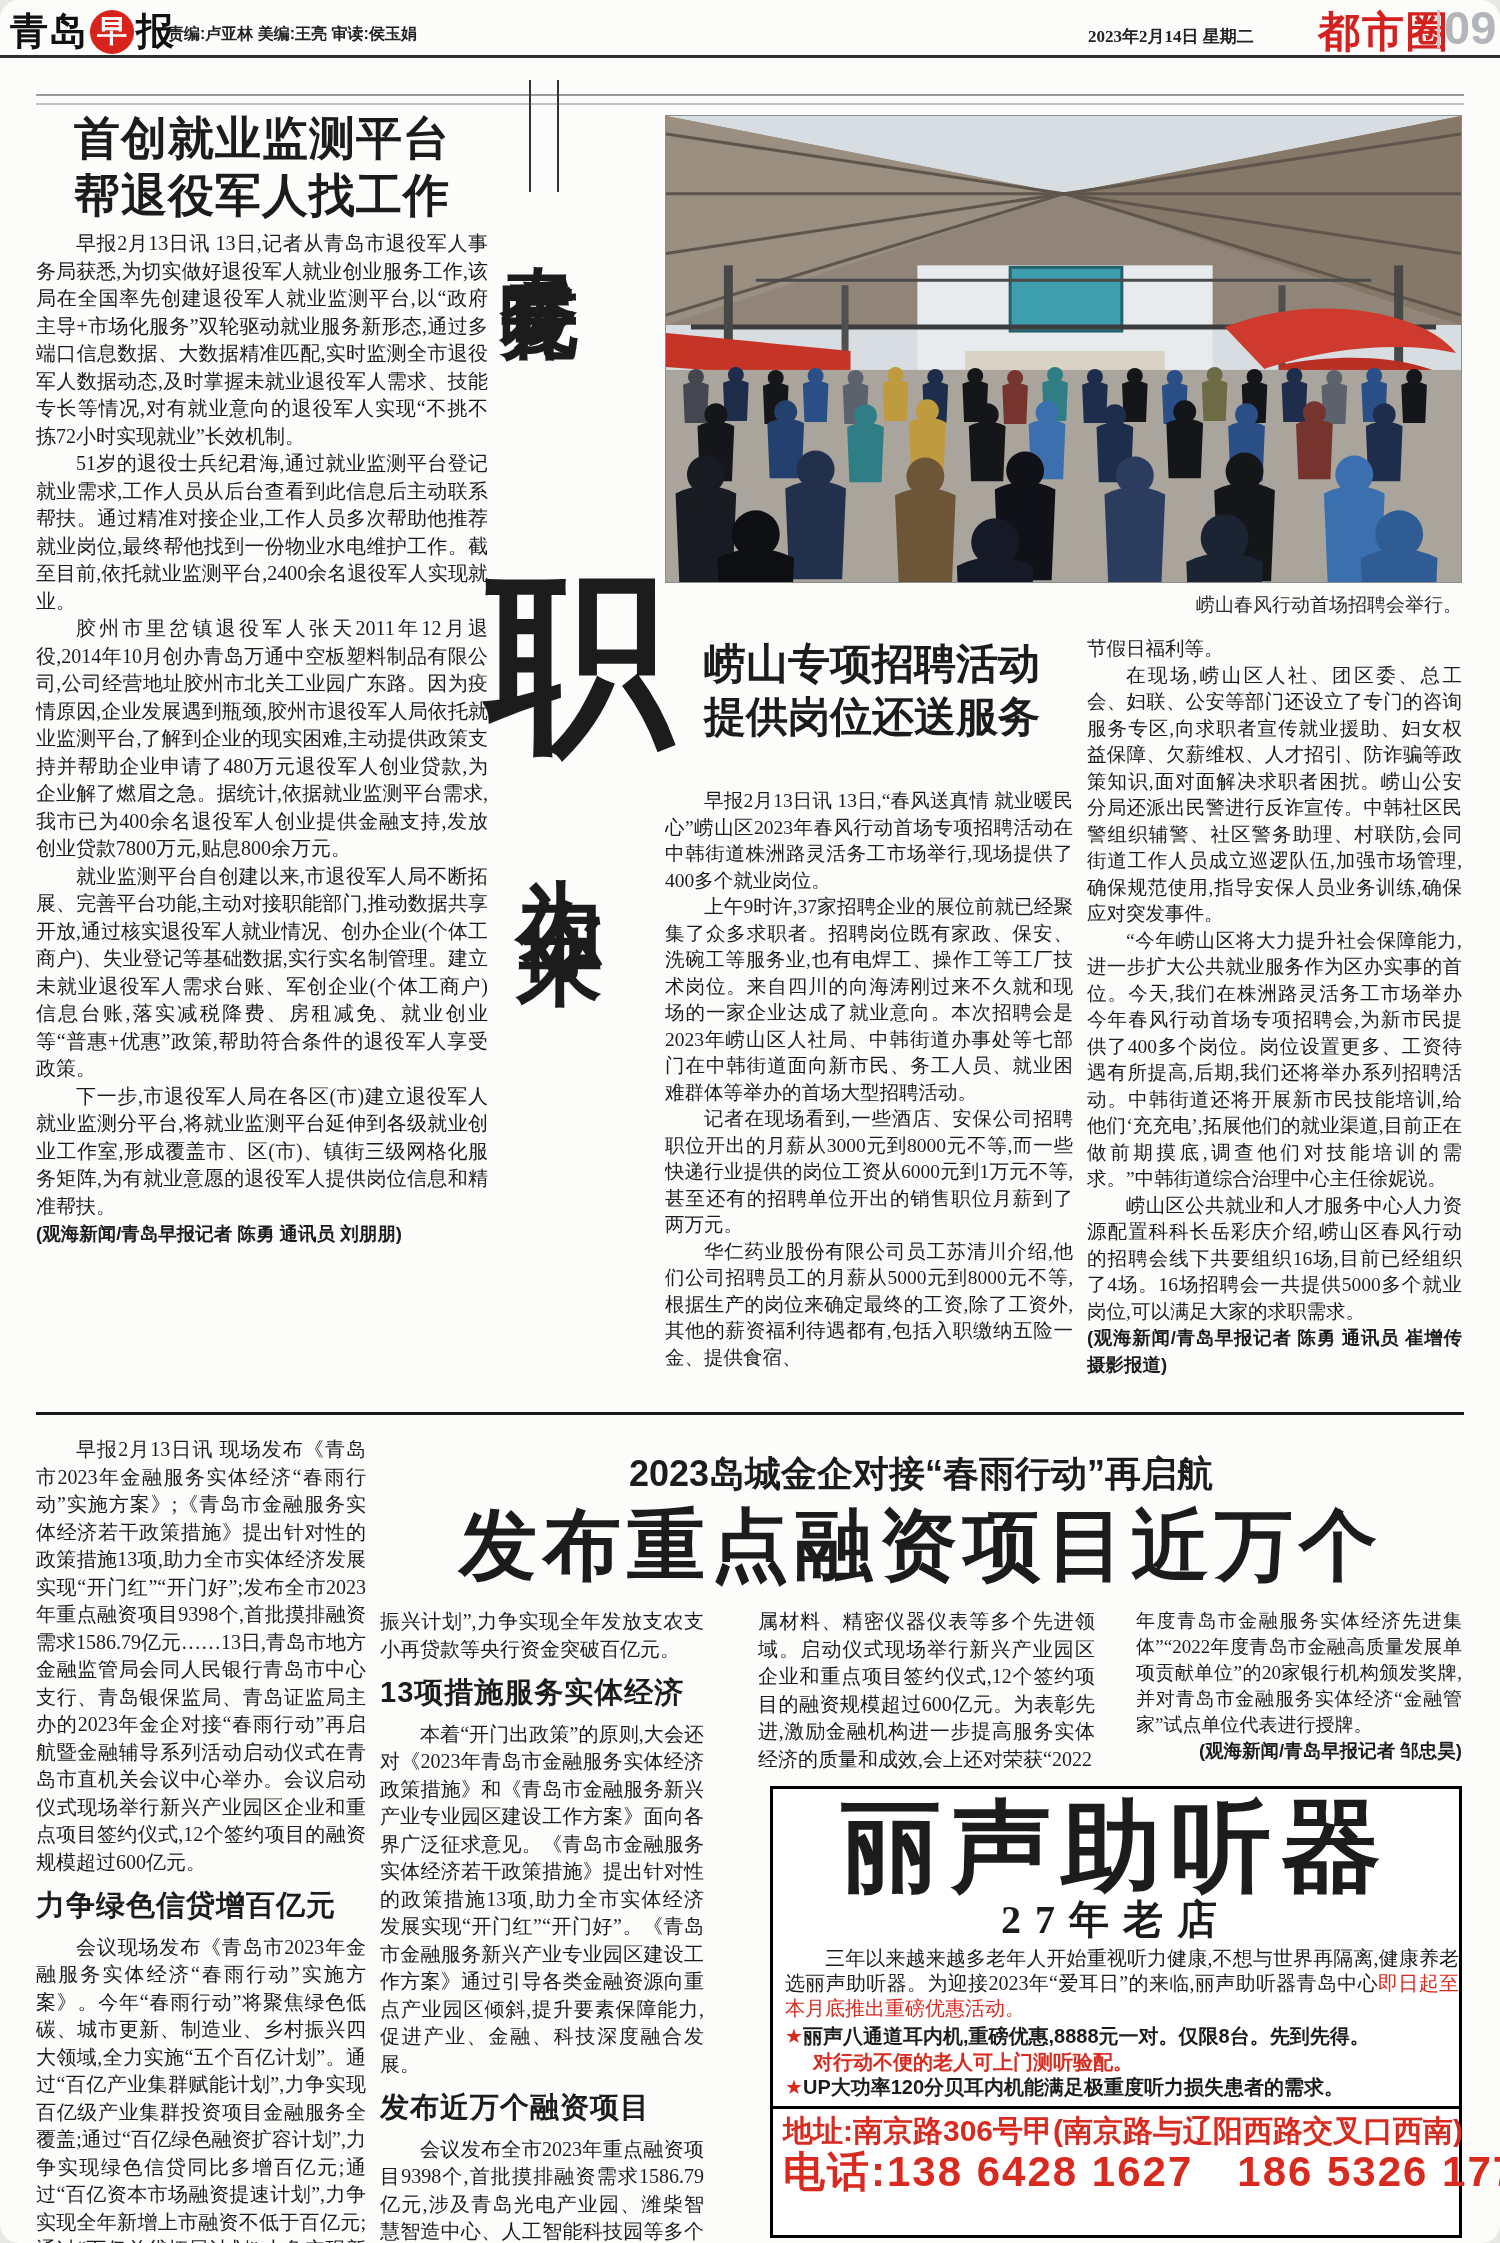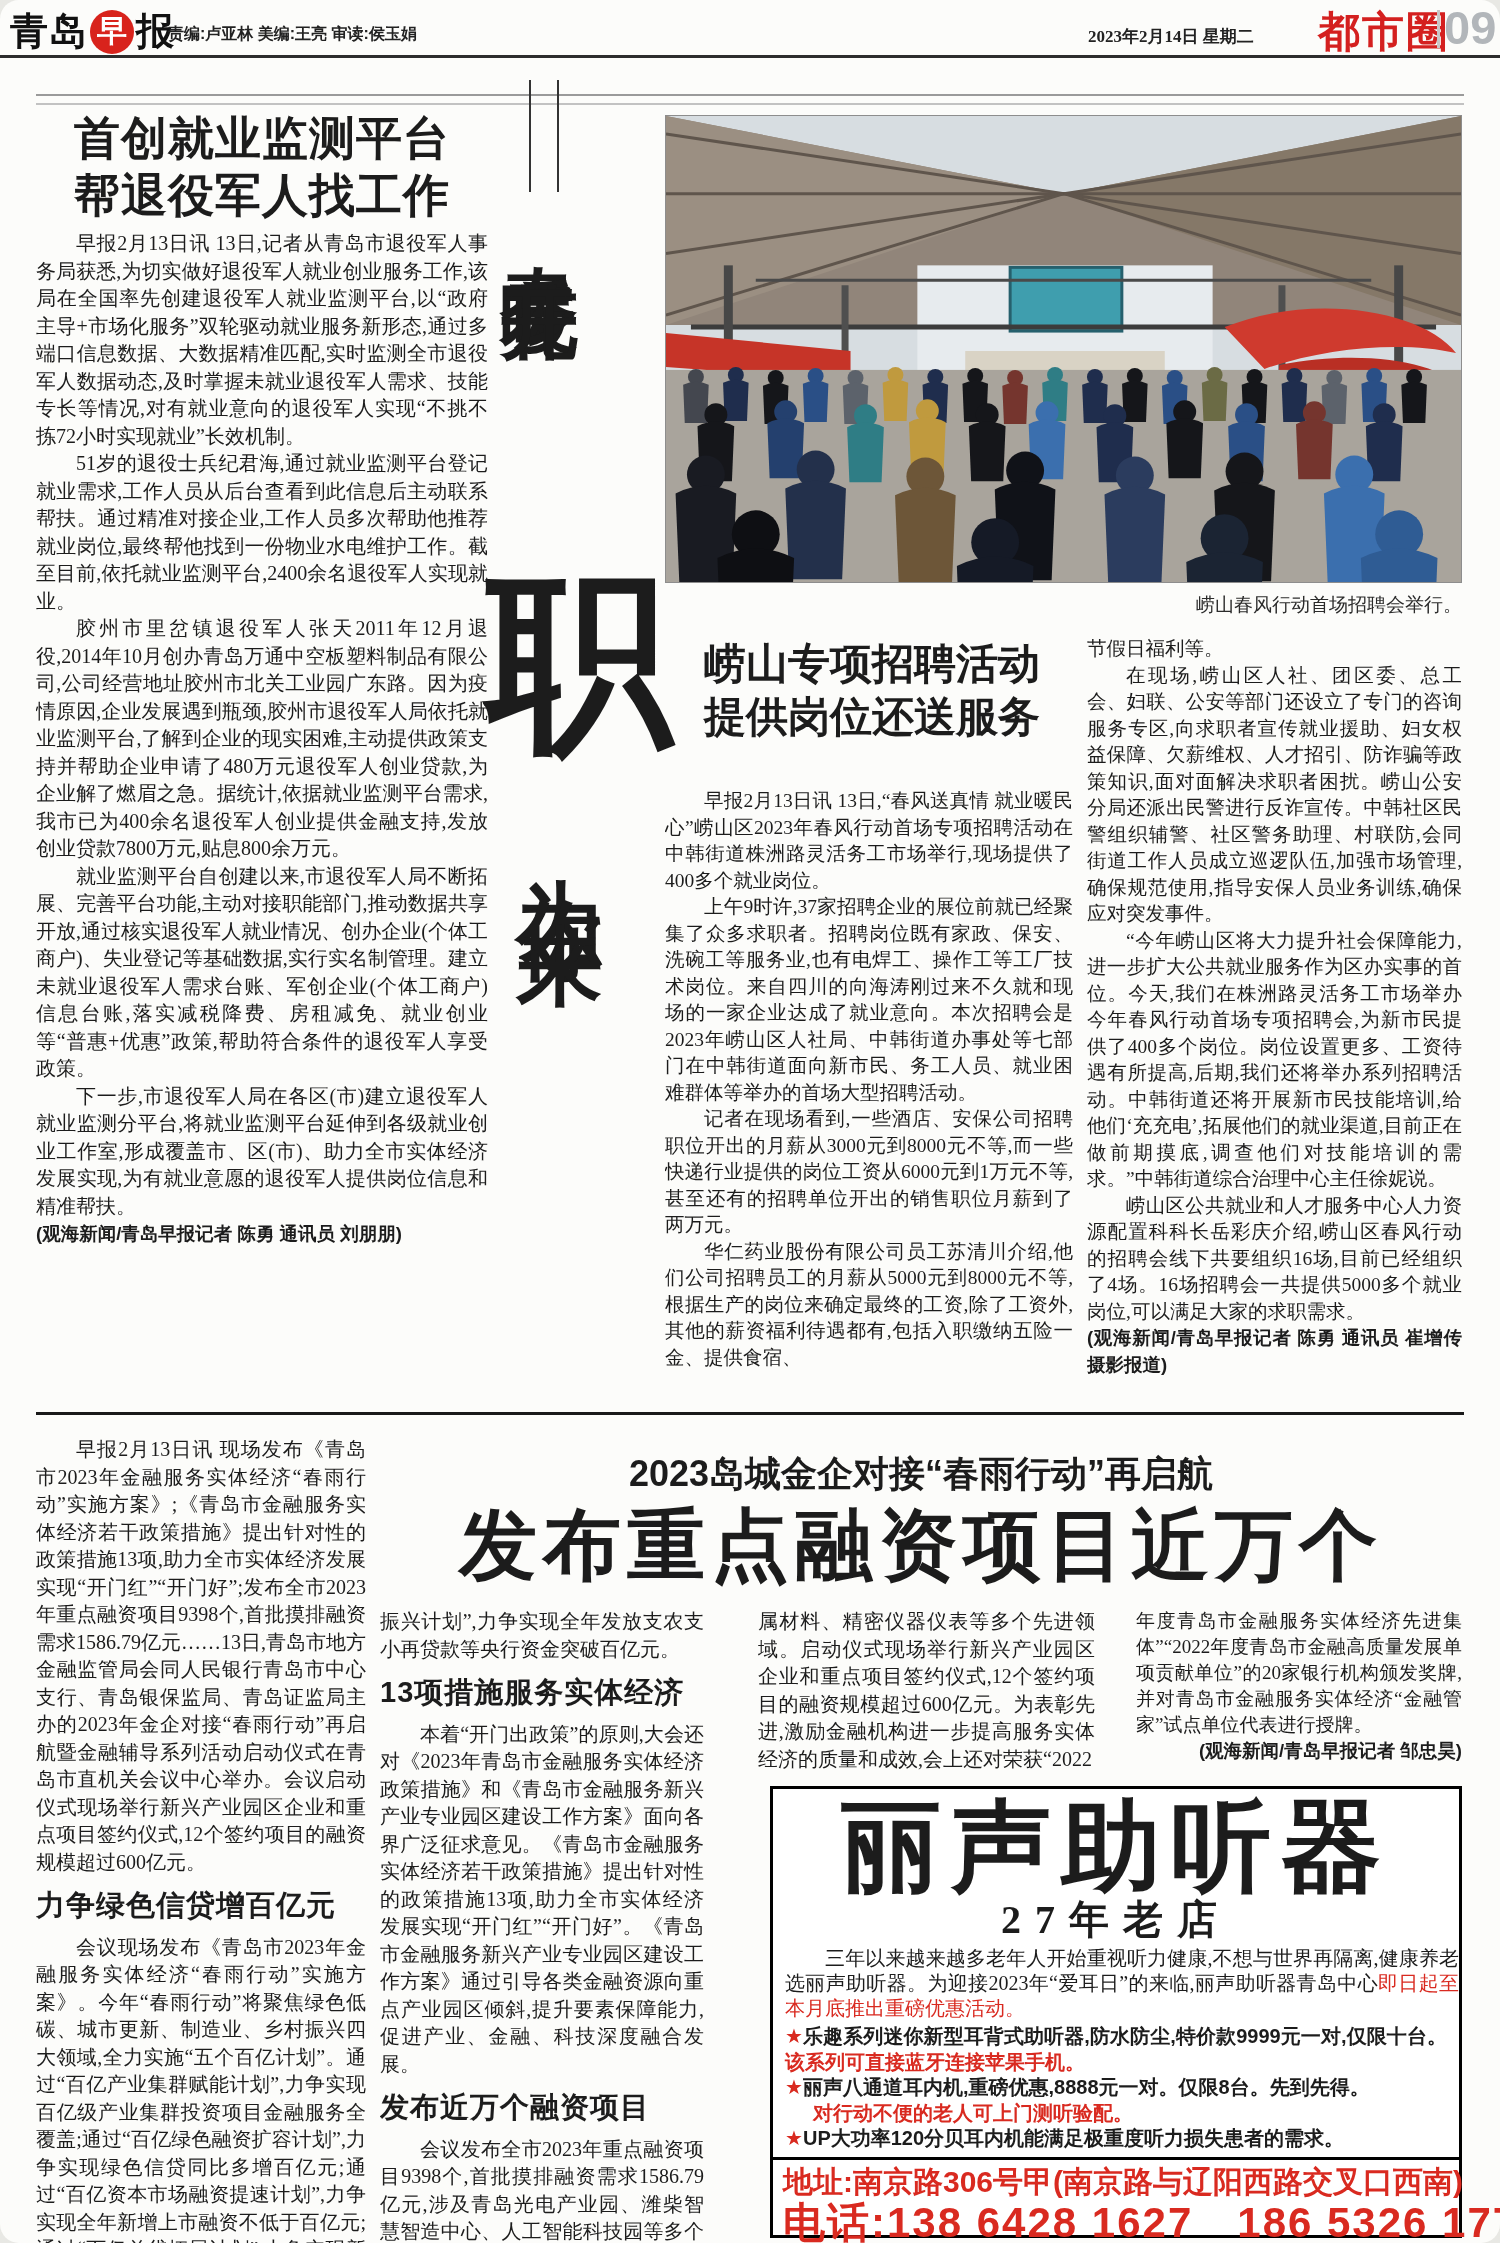--- a/index.html
+++ b/index.html
@@ -95,21 +95,21 @@
 
   <div class="abs a1-title">
     <div>首创就业监测平台</div>
     <div>帮退役军人找工作</div>
   </div>
   <div class="abs a1-body body-text clip">
     <p class="para">早报2月13日讯 13日,记者从青岛市退役军人事务局获悉,为切实做好退役军人就业创业服务工作,该局在全国率先创建退役军人就业监测平台,以“政府主导+市场化服务”双轮驱动就业服务新形态,通过多端口信息数据、大数据精准匹配,实时监测全市退役军人数据动态,及时掌握未就业退役军人需求、技能专长等情况,对有就业意向的退役军人实现“不挑不拣72小时实现就业”长效机制。</p>
     <p class="para">51岁的退役士兵纪君海,通过就业监测平台登记就业需求,工作人员从后台查看到此信息后主动联系帮扶。通过精准对接企业,工作人员多次帮助他推荐就业岗位,最终帮他找到一份物业水电维护工作。截至目前,依托就业监测平台,2400余名退役军人实现就业。</p>
     <p class="para">胶州市里岔镇退役军人张天2011年12月退役,2014年10月创办青岛万通中空板塑料制品有限公司,公司经营地址胶州市北关工业园广东路。因为疫情原因,企业发展遇到瓶颈,胶州市退役军人局依托就业监测平台,了解到企业的现实困难,主动提供政策支持并帮助企业申请了480万元退役军人创业贷款,为企业解了燃眉之急。据统计,依据就业监测平台需求,我市已为400余名退役军人创业提供金融支持,发放创业贷款7800万元,贴息800余万元。</p>
     <p class="para">就业监测平台自创建以来,市退役军人局不断拓展、完善平台功能,主动对接职能部门,推动数据共享开放,通过核实退役军人就业情况、创办企业(个体工商户)、失业登记等基础数据,实行实名制管理。建立未就业退役军人需求台账、军创企业(个体工商户)信息台账,落实减税降费、房租减免、就业创业等“普惠+优惠”政策,帮助符合条件的退役军人享受政策。</p>
-    <p class="para">下一步,市退役军人局在各区(市)建立退役军人就业监测分平台,将就业监测平台延伸到各级就业创业工作室,形成覆盖市、区(市)、助力全市实体经济发展实现,为有就业意愿的退役军人提供岗位信息和精准帮扶。</p>
+    <p class="para">下一步,市退役军人局在各区(市)建立退役军人就业监测分平台,将就业监测平台延伸到各级就业创业工作室,形成覆盖市、区(市)、镇街三级网格化服务矩阵,为有就业意愿的退役军人提供岗位信息和精准帮扶。</p>
     <p class="byline">(观海新闻/青岛早报记者 陈勇 通讯员 刘朋朋)</p>
   </div>
 
   <div class="abs vline v1"></div>
   <div class="abs vline v2"></div>
   <div class="abs vh-top">春暖花开</div>
   <div class="abs vh-zhi">职</div>
   <div class="abs vh-bot">为你来</div>
 
   <div class="abs photo">
@@ -241,21 +241,20 @@
     <p class="byline byline-right">(观海新闻/青岛早报记者 邹忠昊)</p>
   </div>
 
   <div class="abs ad">
     <div class="ad-title">丽声助听器</div>
     <div class="ad-sub">27年老店</div>
     <div class="ad-intro">
       <span>三年以来越来越多老年人开始重视听力健康,不想与世界再隔离,健康养老选丽声助听器。为迎接2023年“爱耳日”的来临,丽声助听器青岛中心</span><span class="red">即日起至本月底推出重磅优惠活动。</span>
     </div>
     <div class="ad-bullets">
-      <div><span class="red">★</span><span>乐趣系列迷你新型耳背式助听器,防水防尘,特价款9999元一对,仅限十台。</span><span class="red">该系列可直接蓝牙连接苹果手机。</span></div>
       <div><span class="red">★</span><span>丽声八通道耳内机,重磅优惠,8888元一对。仅限8台。先到先得。</span></div>
       <div class="red indent1">对行动不便的老人可上门测听验配。</div>
       <div><span class="red">★</span><span>UP大功率120分贝耳内机能满足极重度听力损失患者的需求。</span></div>
     </div>
     <div class="ad-contact">
       <div class="ad-addr">地址:南京路306号甲(南京路与辽阳西路交叉口西南)</div>
       <div class="ad-phone">电话:138 6428 1627　186 5326 1778</div>
     </div>
   </div>
 

